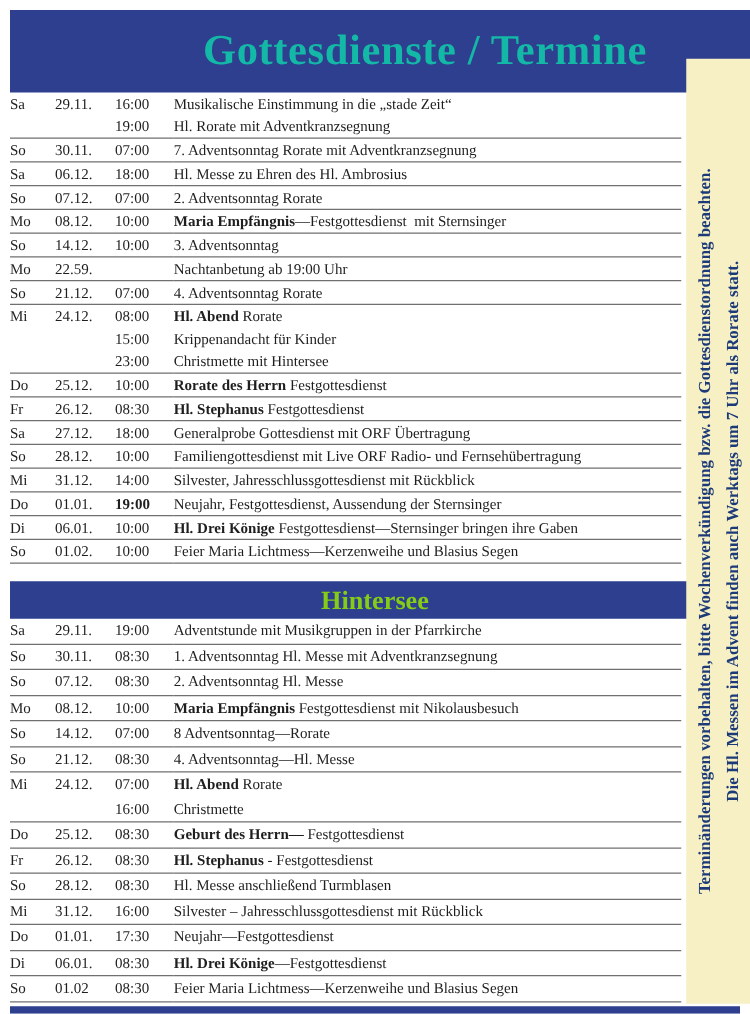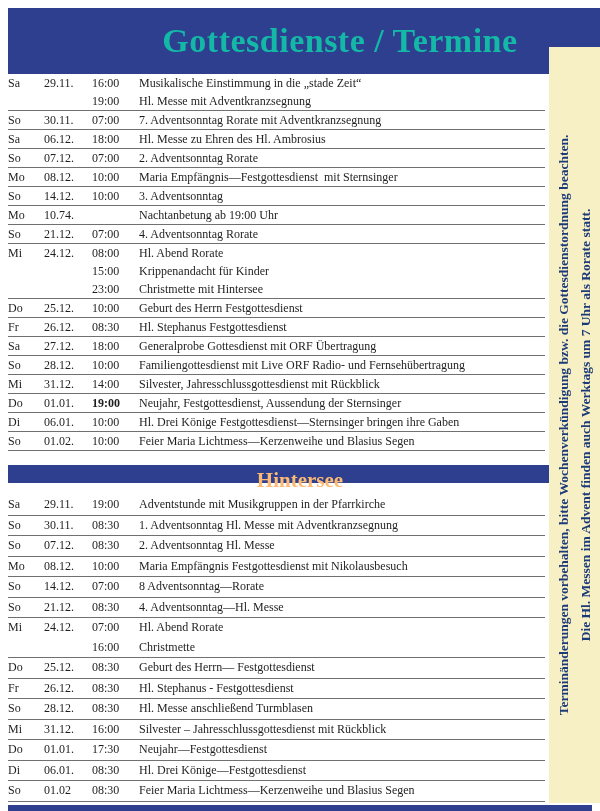--- a/index.html
+++ b/index.html
@@ -17,41 +17,41 @@
   
   .header{
     position:absolute;left:8px;top:8px;width:584px;height:66px;
     background:var(--blue);color:#14b8a6;text-align:center;
     display:flex;flex-direction:column;justify-content:center;padding-left:40px;
   }
   .header .title{font-size:34px;font-weight:bold;line-height:36px;letter-spacing:.5px;}
   .header .subtitle{font-size:21px;font-weight:bold;line-height:24px;}
   
   .section-bar{
-    position:absolute;left:8px;top:465px;width:584px;height:18px;
-    background:var(--blue);color:#fdba74;text-align:center;
+    position:absolute;left:8px;top:465px;width:584px;height:30px;
+    background:var(--blue);color:#84cc16;text-align:center;
     font-size:21px;font-weight:bold;line-height:30px;
   }
   
   table.schedule{
     position:absolute;left:8px;width:537px;border-collapse:collapse;table-layout:fixed;
     font-size:12px;color:var(--ink);
   }
   #faistenau-table{top:74px;}
   #faistenau-table td{line-height:18px;}
   #hintersee-table{top:495px;}
   #hintersee-table td{line-height:19.5px;}
   table.schedule col.day{width:36px;}
   table.schedule col.date{width:48px;}
   table.schedule col.time{width:47px;}
   table.schedule tr{border-bottom:1px solid var(--divider);}
   table.schedule td{vertical-align:top;padding:0;}
   td.c-day{padding-left:8px;}
   td.c-desc{white-space:pre-wrap;}
-  td.c-desc b{font-weight:normal;}
+  td.c-desc b{font-weight:bold;}
   .tbold{font-weight:bold;}
   
   .sidebar{
     position:absolute;left:549px;top:47px;width:51px;height:756px;
     background:var(--yellow);z-index:5;overflow:hidden;
   }
   .sidebar-rotated{
     position:absolute;left:0;top:0;width:756px;height:51px;
     transform-origin:0 0;transform:rotate(-90deg) translate(-756px,0);
     display:flex;flex-direction:column;justify-content:center;
@@ -78,21 +78,21 @@
       <col class="desc">
     </colgroup>
   <tbody>
       <tr>
         <td class="c-day">Sa</td>
         <td class="c-date">29.11.</td>
         <td class="c-time">
           <div>16:00</div>
           <div>19:00</div>
         </td>
-        <td class="c-desc"><div><span>Musikalische Einstimmung in die „stade Zeit“</span></div><div><span>Hl. Messe mit Adventkranzsegnung</span></div></td>
+        <td class="c-desc"><div><span>Musikalische Einstimmung in die „stade Zeit“</span></div><div><span>Hl. Rorate mit Adventkranzsegnung</span></div></td>
       </tr>
       <tr>
         <td class="c-day">So</td>
         <td class="c-date">30.11.</td>
         <td class="c-time">
           <div>07:00</div>
         </td>
         <td class="c-desc"><div><span>7. Adventsonntag Rorate mit Adventkranzsegnung</span></div></td>
       </tr>
       <tr>
@@ -122,21 +122,21 @@
       <tr>
         <td class="c-day">So</td>
         <td class="c-date">14.12.</td>
         <td class="c-time">
           <div>10:00</div>
         </td>
         <td class="c-desc"><div><span>3. Adventsonntag</span></div></td>
       </tr>
       <tr>
         <td class="c-day">Mo</td>
-        <td class="c-date">10.74.</td>
+        <td class="c-date">22.59.</td>
         <td class="c-time">
           <div>&nbsp;</div>
         </td>
         <td class="c-desc"><div><span>Nachtanbetung ab 19:00 Uhr</span></div></td>
       </tr>
       <tr>
         <td class="c-day">So</td>
         <td class="c-date">21.12.</td>
         <td class="c-time">
           <div>07:00</div>
@@ -152,21 +152,21 @@
           <div>23:00</div>
         </td>
         <td class="c-desc"><div><b>Hl. Abend</b><span> Rorate</span></div><div><span>Krippenandacht für Kinder</span></div><div><span>Christmette mit Hintersee</span></div></td>
       </tr>
       <tr>
         <td class="c-day">Do</td>
         <td class="c-date">25.12.</td>
         <td class="c-time">
           <div>10:00</div>
         </td>
-        <td class="c-desc"><div><b>Geburt des Herrn</b><span> Festgottesdienst</span></div></td>
+        <td class="c-desc"><div><b>Rorate des Herrn</b><span> Festgottesdienst</span></div></td>
       </tr>
       <tr>
         <td class="c-day">Fr</td>
         <td class="c-date">26.12.</td>
         <td class="c-time">
           <div>08:30</div>
         </td>
         <td class="c-desc"><div><b>Hl. Stephanus</b><span> Festgottesdienst</span></div></td>
       </tr>
       <tr>

